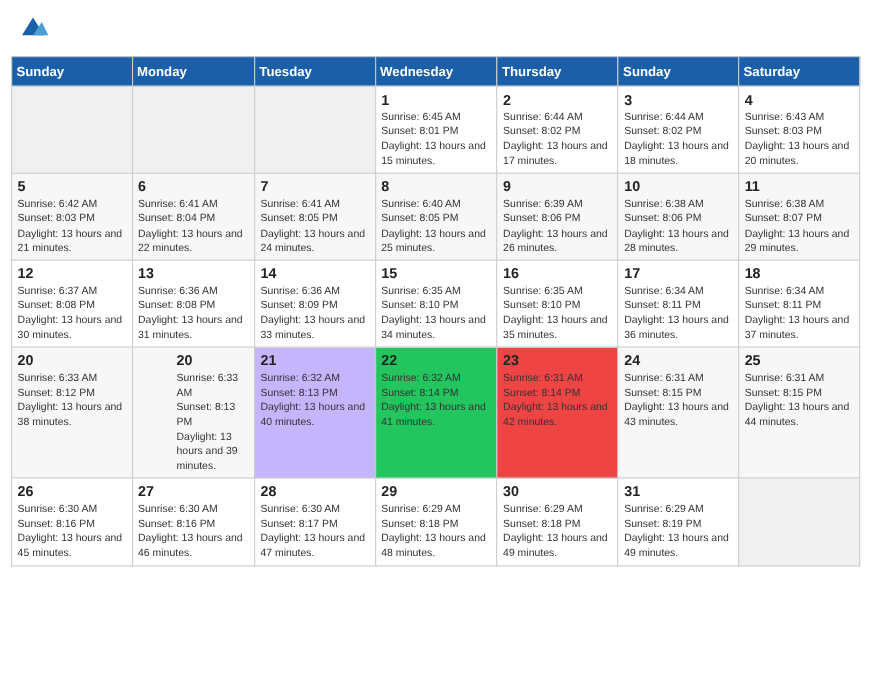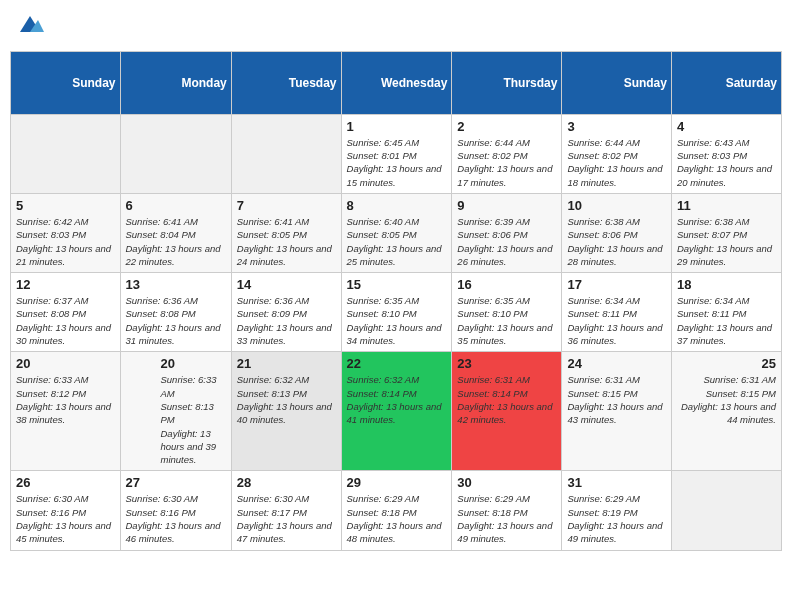--- a/index.html
+++ b/index.html
@@ -48,22 +48,22 @@
     .calendar {
       width: 100%;
       border-collapse: collapse;
       border: 1px solid #ccc;
     }
     .calendar th {
       background-color: #1a5fa8;
       color: #fff;
       font-size: 12px;
       font-weight: bold;
-      padding: 24px 4px;
-      text-align: right;
+      padding: 6px 4px;
+      text-align: left;
       border: 1px solid #ccc;
     }
     .calendar td {
       border: 1px solid #ccc;
       vertical-align: top;
       padding: 4px 5px;
       width: 113px;
       min-height: 80px;
       background: #fff;
       font-size: 10px;
@@ -75,21 +75,20 @@
     .day-number {
       font-size: 13px;
       font-weight: bold;
       margin-bottom: 2px;
       color: #222;
     }
     .day-info {
       font-size: 9.5px;
       color: #333;
       line-height: 1.4;
-      font-style: italic;
     }
     .empty-cell {
       background: #f0f0f0 !important;
     }
   </style>
 </head>
 <body>
 
 <div class="header-area">
   <div class="logo">
@@ -248,21 +247,21 @@
           <div class="day-info" style="white-space: pre-line;">Sunrise: 6:33 AM
 Sunset: 8:12 PM
 Daylight: 13 hours and 38 minutes.</div>
         </td>
         <td style="background: rgb(247, 247, 247); padding-left: 40px;">
           <div class="day-number">20</div>
           <div class="day-info" style="white-space: pre-line;">Sunrise: 6:33 AM
 Sunset: 8:13 PM
 Daylight: 13 hours and 39 minutes.</div>
         </td>
-        <td style="background: #e5e5e5; margin-left: 20px;">
+        <td style="background: #c4b5fd; margin-left: 20px;">
           <div class="day-number">21</div>
           <div class="day-info" style="white-space: pre-line;">Sunrise: 6:32 AM
 Sunset: 8:13 PM
 Daylight: 13 hours and 40 minutes.</div>
         </td>
         <td style="background: #22c55e;">
           <div class="day-number">22</div>
           <div class="day-info" style="white-space: pre-line;">Sunrise: 6:32 AM
 Sunset: 8:14 PM
 Daylight: 13 hours and 41 minutes.</div>
@@ -272,21 +271,21 @@
           <div class="day-info" style="white-space: pre-line;">Sunrise: 6:31 AM
 Sunset: 8:14 PM
 Daylight: 13 hours and 42 minutes.</div>
         </td>
         <td style="background: rgb(247, 247, 247);">
           <div class="day-number">24</div>
           <div class="day-info" style="white-space: pre-line;">Sunrise: 6:31 AM
 Sunset: 8:15 PM
 Daylight: 13 hours and 43 minutes.</div>
         </td>
-        <td style="background: rgb(247, 247, 247); text-align: right;">
+        <td style="background: rgb(247, 247, 247);">
           <div class="day-number">25</div>
           <div class="day-info" style="white-space: pre-line;">Sunrise: 6:31 AM
 Sunset: 8:15 PM
 Daylight: 13 hours and 44 minutes.</div>
         </td>
       </tr>
       <tr>
         <td>
           <div class="day-number">26</div>
           <div class="day-info" style="white-space: pre-line;">Sunrise: 6:30 AM

